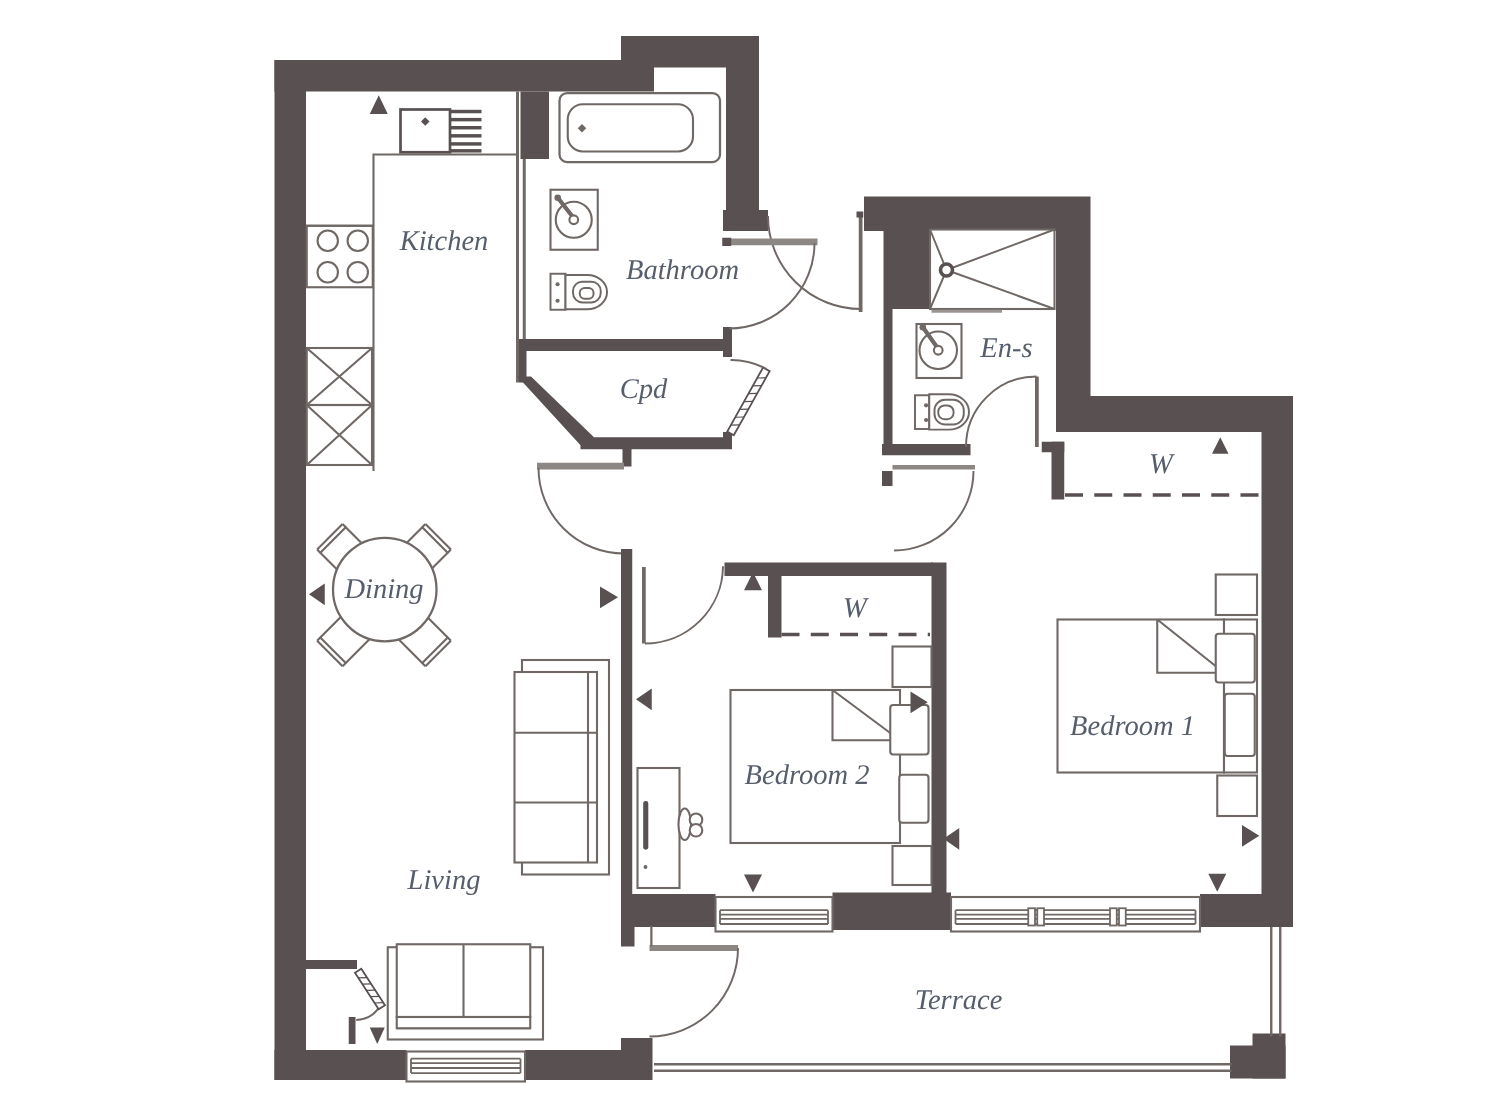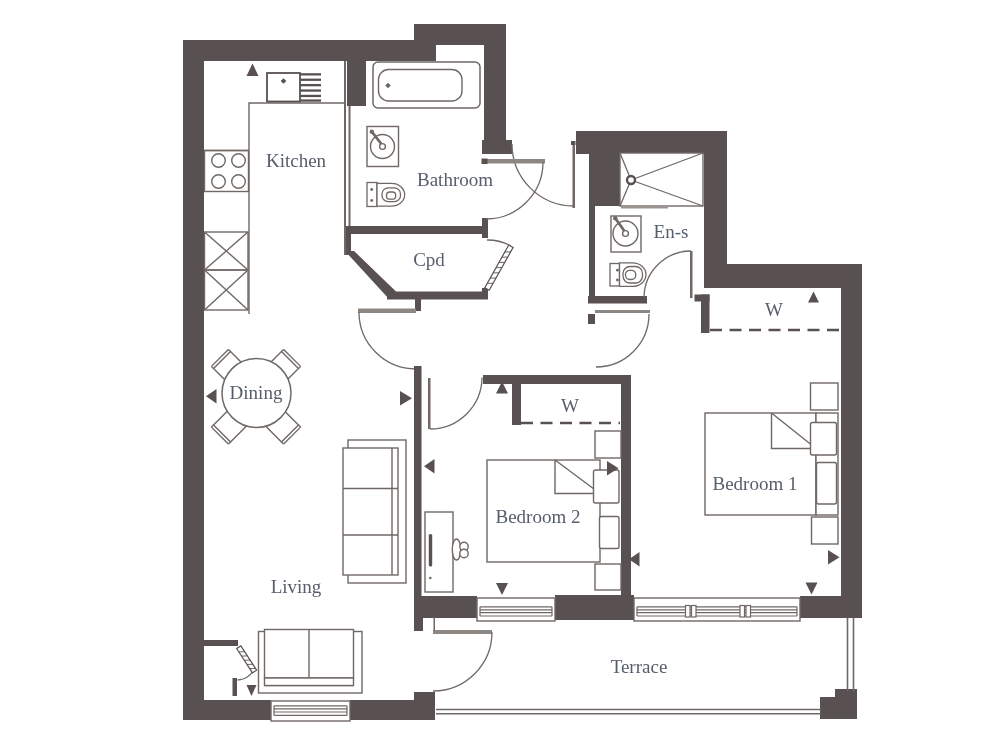--- a/index.html
+++ b/index.html
@@ -1,16 +1,16 @@
 <!DOCTYPE html>
 <html><head>
 <meta charset="utf-8">
 <style>
   html,body{margin:0;padding:0;background:#ffffff;}
-  #plan{position:relative;width:1000px;height:736px;background:#0ea5e9;}
+  #plan{position:relative;width:1000px;height:736px;background:#0ea5e9;font-style:italic;}
   svg{position:absolute;left:0;top:0;}
   text{font-family:"Liberation Serif", serif;fill:#565e6b;font-size:19px;}
 </style>
 </head>
 <body>
 <div id="plan">
 <svg width="1000" height="736" viewBox="0 0 1000 736">
 
 <rect x="0" y="0" width="1000" height="736" fill="#ffffff"></rect>
 

